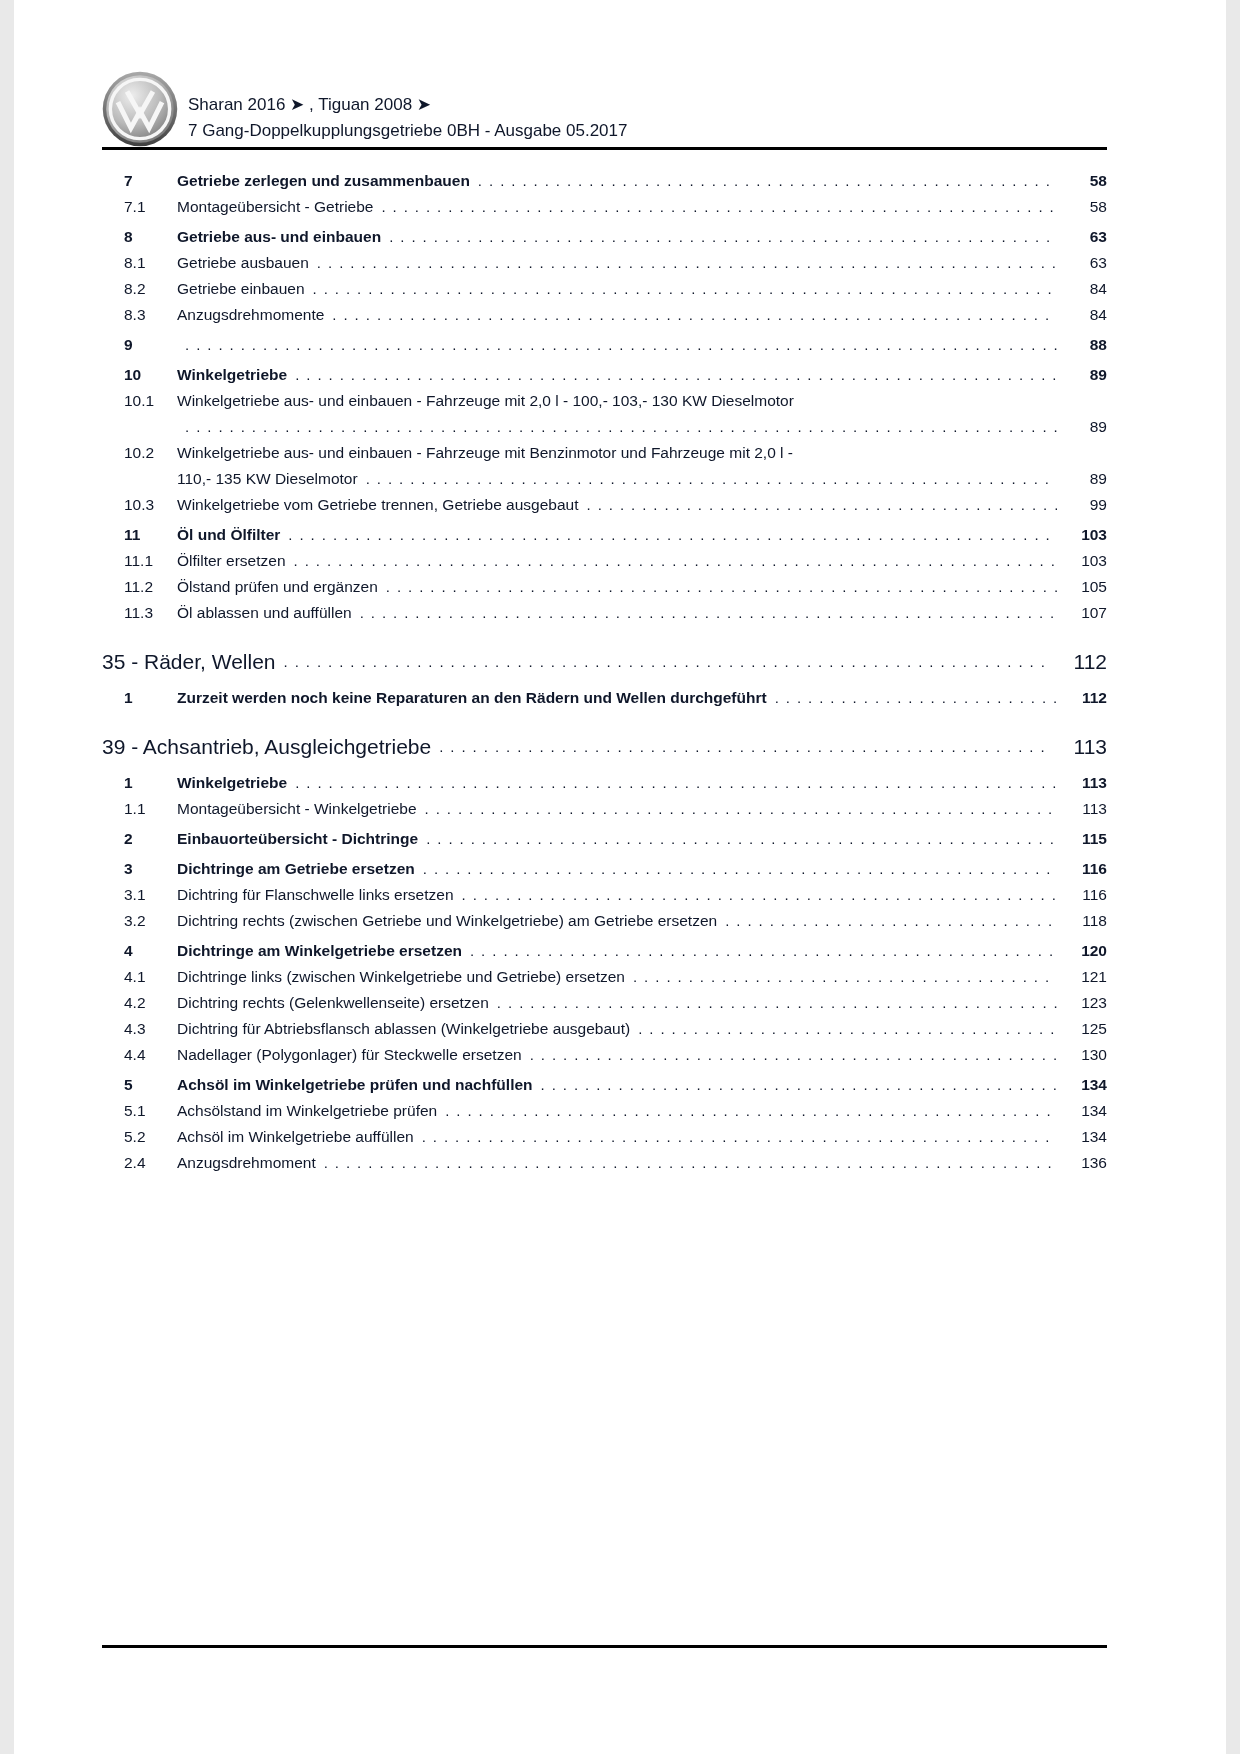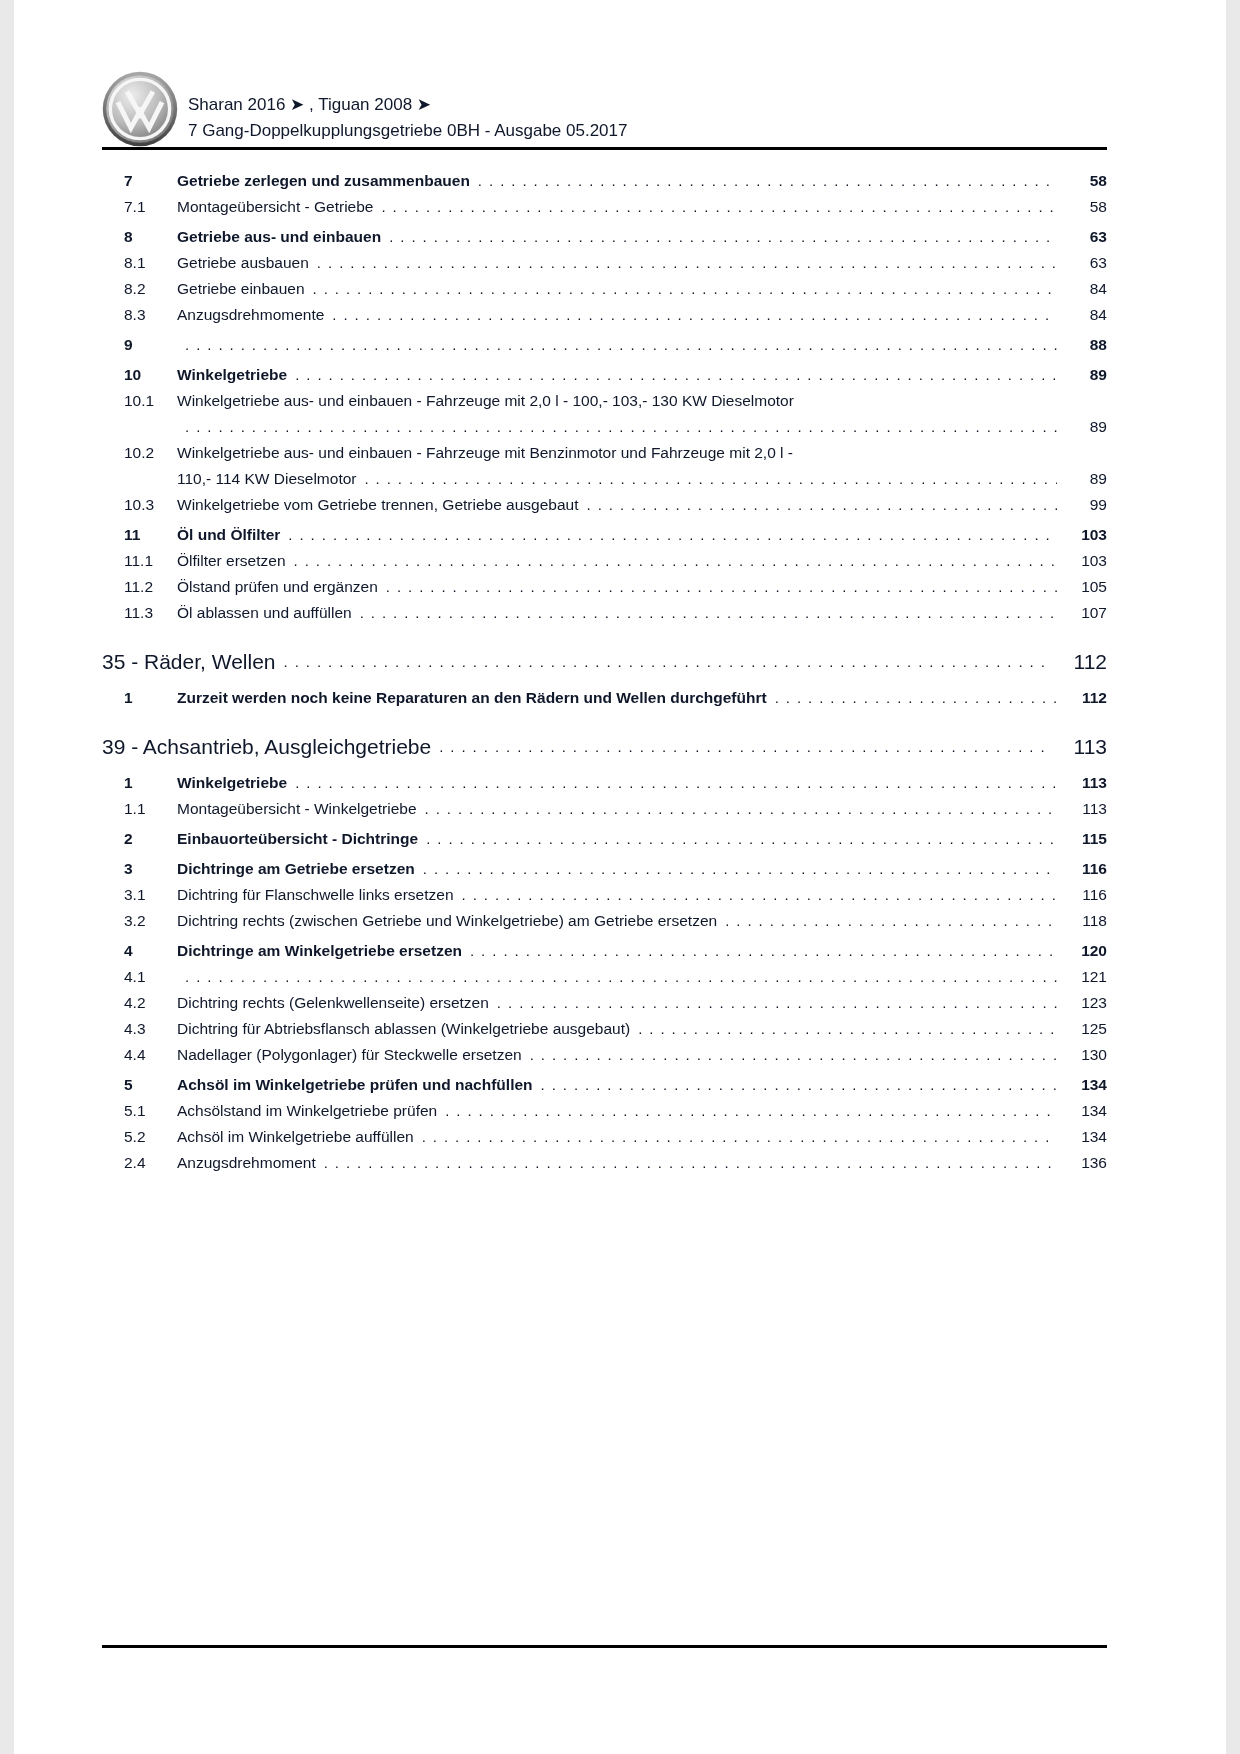--- a/index.html
+++ b/index.html
@@ -131,21 +131,21 @@
         <span class="num"></span>
         <span class="leader">. . . . . . . . . . . . . . . . . . . . . . . . . . . . . . . . . . . . . . . . . . . . . . . . . . . . . . . . . . . . . . . . . . . . . . . . . . . . . . . . . . . . . . . . . . . . . . . . . . . . . . . . . . . . . . . . . . . . . . . . . . . . . . . . . . . . . . . . . . . . . . . . . . . . . . . . . . . . . . . . </span>
         <span class="page-num">89</span>
       </div>
       <div class="row section nofill">
         <span class="num">10.2</span>
         <span class="title">Winkelgetriebe aus- und einbauen - Fahrzeuge mit Benzinmotor und Fahrzeuge mit 2,0 l -</span>
       </div>
       <div class="row section cont">
         <span class="num"></span>
-        <span class="title">110,- 114 KW Dieselmotor</span>
+        <span class="title">110,- 135 KW Dieselmotor</span>
         <span class="leader">. . . . . . . . . . . . . . . . . . . . . . . . . . . . . . . . . . . . . . . . . . . . . . . . . . . . . . . . . . . . . . . . . . . . . . . . . . . . . . . . . . . . . . . . . . . . . . . . . . . . . . . . . . . . . . . . . . . . . . . . . . . . . . . . . . . . . . . . . . . . . . . . . . . . . . . . . . . . . . . . </span>
         <span class="page-num">89</span>
       </div>
       <div class="row section">
         <span class="num">10.3</span>
         <span class="title">Winkelgetriebe vom Getriebe trennen, Getriebe ausgebaut</span>
         <span class="leader">. . . . . . . . . . . . . . . . . . . . . . . . . . . . . . . . . . . . . . . . . . . . . . . . . . . . . . . . . . . . . . . . . . . . . . . . . . . . . . . . . . . . . . . . . . . . . . . . . . . . . . . . . . . . . . . . . . . . . . . . . . . . . . . . . . . . . . . . . . . . . . . . . . . . . . . . . . . . . . . . </span>
         <span class="page-num">99</span>
       </div>
       <div class="row section bold">
@@ -225,20 +225,21 @@
         <span class="page-num">118</span>
       </div>
       <div class="row section bold">
         <span class="num">4</span>
         <span class="title">Dichtringe am Winkelgetriebe ersetzen</span>
         <span class="leader">. . . . . . . . . . . . . . . . . . . . . . . . . . . . . . . . . . . . . . . . . . . . . . . . . . . . . . . . . . . . . . . . . . . . . . . . . . . . . . . . . . . . . . . . . . . . . . . . . . . . . . . . . . . . . . . . . . . . . . . . . . . . . . . . . . . . . . . . . . . . . . . . . . . . . . . . . . . . . . . . </span>
         <span class="page-num">120</span>
       </div>
       <div class="row section">
         <span class="num">4.1</span>
+        <span class="title">Dichtringe links (zwischen Winkelgetriebe und Getriebe) ersetzen</span>
         <span class="leader">. . . . . . . . . . . . . . . . . . . . . . . . . . . . . . . . . . . . . . . . . . . . . . . . . . . . . . . . . . . . . . . . . . . . . . . . . . . . . . . . . . . . . . . . . . . . . . . . . . . . . . . . . . . . . . . . . . . . . . . . . . . . . . . . . . . . . . . . . . . . . . . . . . . . . . . . . . . . . . . . </span>
         <span class="page-num">121</span>
       </div>
       <div class="row section">
         <span class="num">4.2</span>
         <span class="title">Dichtring rechts (Gelenkwellenseite) ersetzen</span>
         <span class="leader">. . . . . . . . . . . . . . . . . . . . . . . . . . . . . . . . . . . . . . . . . . . . . . . . . . . . . . . . . . . . . . . . . . . . . . . . . . . . . . . . . . . . . . . . . . . . . . . . . . . . . . . . . . . . . . . . . . . . . . . . . . . . . . . . . . . . . . . . . . . . . . . . . . . . . . . . . . . . . . . . </span>
         <span class="page-num">123</span>
       </div>
       <div class="row section">

